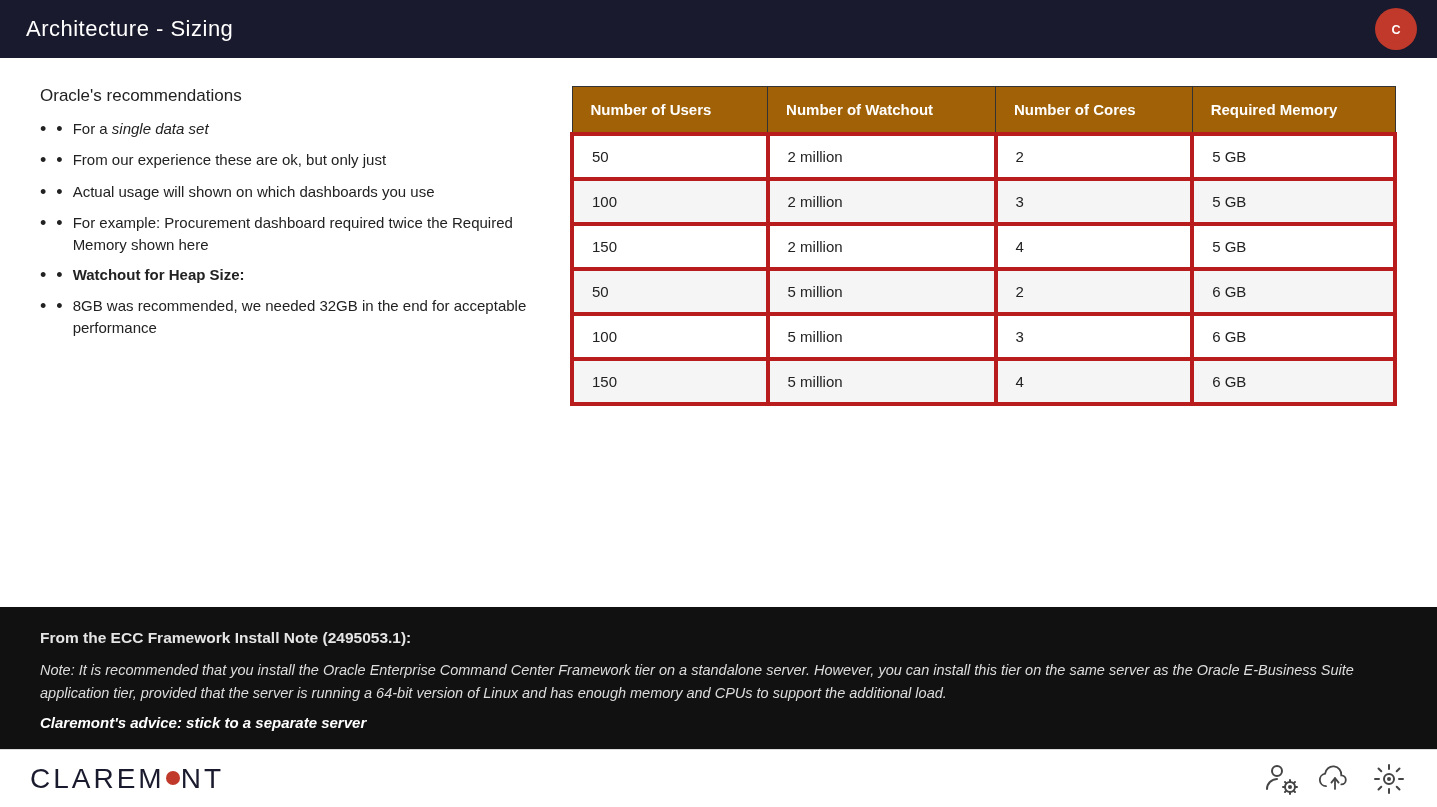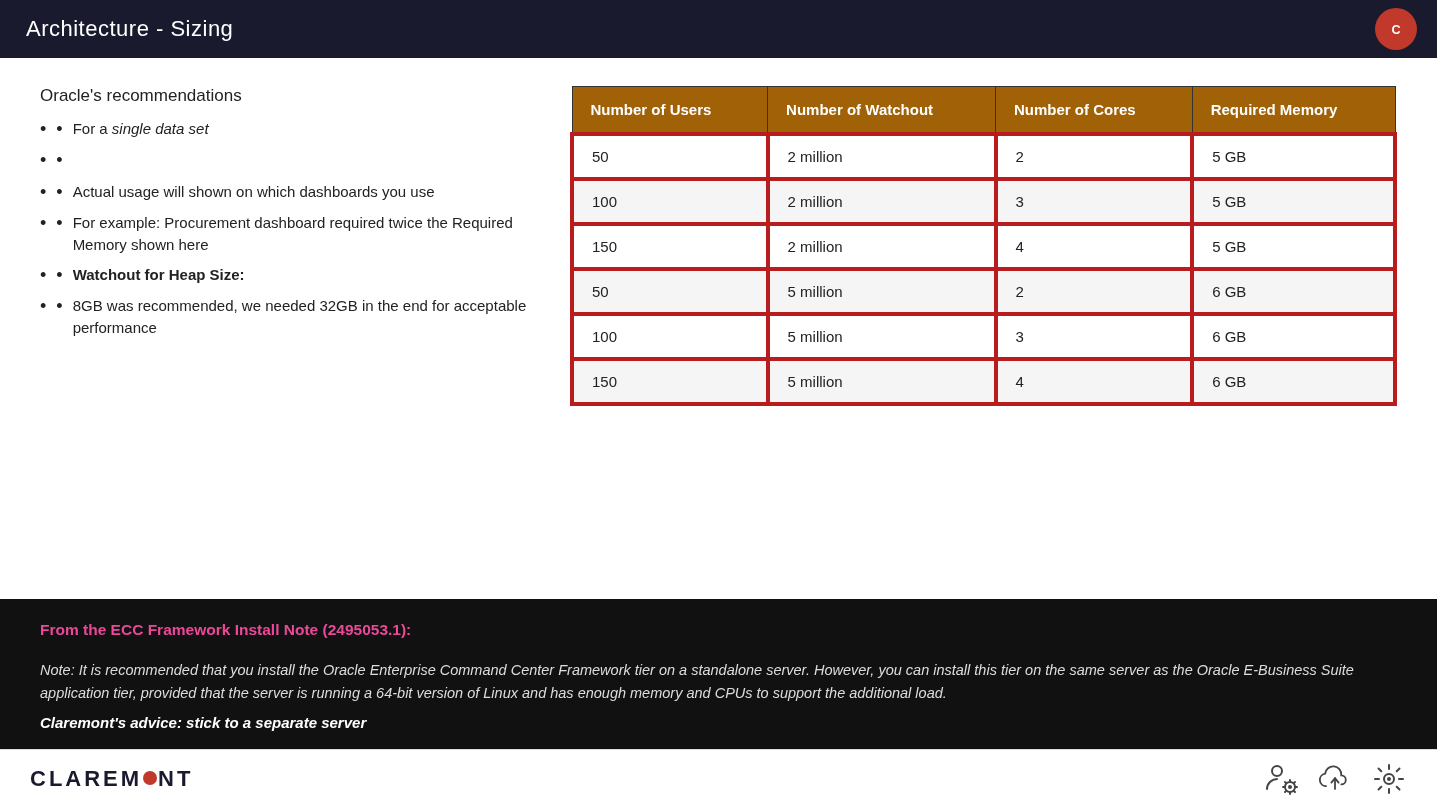--- a/index.html
+++ b/index.html
@@ -133,22 +133,22 @@
     
     #bottom-section {
       background: #111;
       color: #fff;
       padding: 22px 40px 18px 40px;
       flex-shrink: 0;
     }
     .bottom-title {
       font-size: 15.5px;
       font-weight: 600;
-      color: #ec4899;
-      margin-bottom: 20px;
+      color: #e5e5e5;
+      margin-bottom: 12px;
     }
     .bottom-note {
       font-style: italic;
       font-size: 14.5px;
       color: #ddd;
       line-height: 1.55;
       margin-bottom: 10px;
     }
     .bottom-advice {
       font-style: italic;
@@ -167,22 +167,22 @@
       height: 58px;
       border-top: 1px solid #ddd;
       flex-shrink: 0;
     }
     .claremont-logo {
       display: flex;
       align-items: center;
       gap: 0;
     }
     .claremont-logo-text {
-      font-size: 22px;
-      font-weight: 700;
+      font-size: 28px;
+      font-weight: 400;
       letter-spacing: 3px;
       color: #1a1a2e;
       text-transform: uppercase;
     }
     .claremont-dot {
       width: 14px;
       height: 14px;
       background: #c0392b;
       border-radius: 50%;
       display: inline-block;
@@ -224,20 +224,21 @@
 
     <div id="left-panel">
       <div class="recommendations-title">Oracle's recommendations</div>
       <ul class="bullet-list">
         <li>
           <span style="margin-right:10px;font-size:18px;line-height:1.3;flex-shrink:0;">•</span>
           <span>For a <em>single data set</em></span>
         </li>
         <li>
           <span style="margin-right:10px;font-size:18px;line-height:1.3;flex-shrink:0;">•</span>
+          <span>From our experience these are ok, but only just</span>
         </li>
         <li>
           <span style="margin-right:10px;font-size:18px;line-height:1.3;flex-shrink:0;">•</span>
           <span>Actual usage will shown on which dashboards you use</span>
         </li>
         <li>
           <span style="margin-right:10px;font-size:18px;line-height:1.3;flex-shrink:0;">•</span>
           <span>For example: Procurement dashboard required twice the Required Memory shown here</span>
         </li>
         <li>

